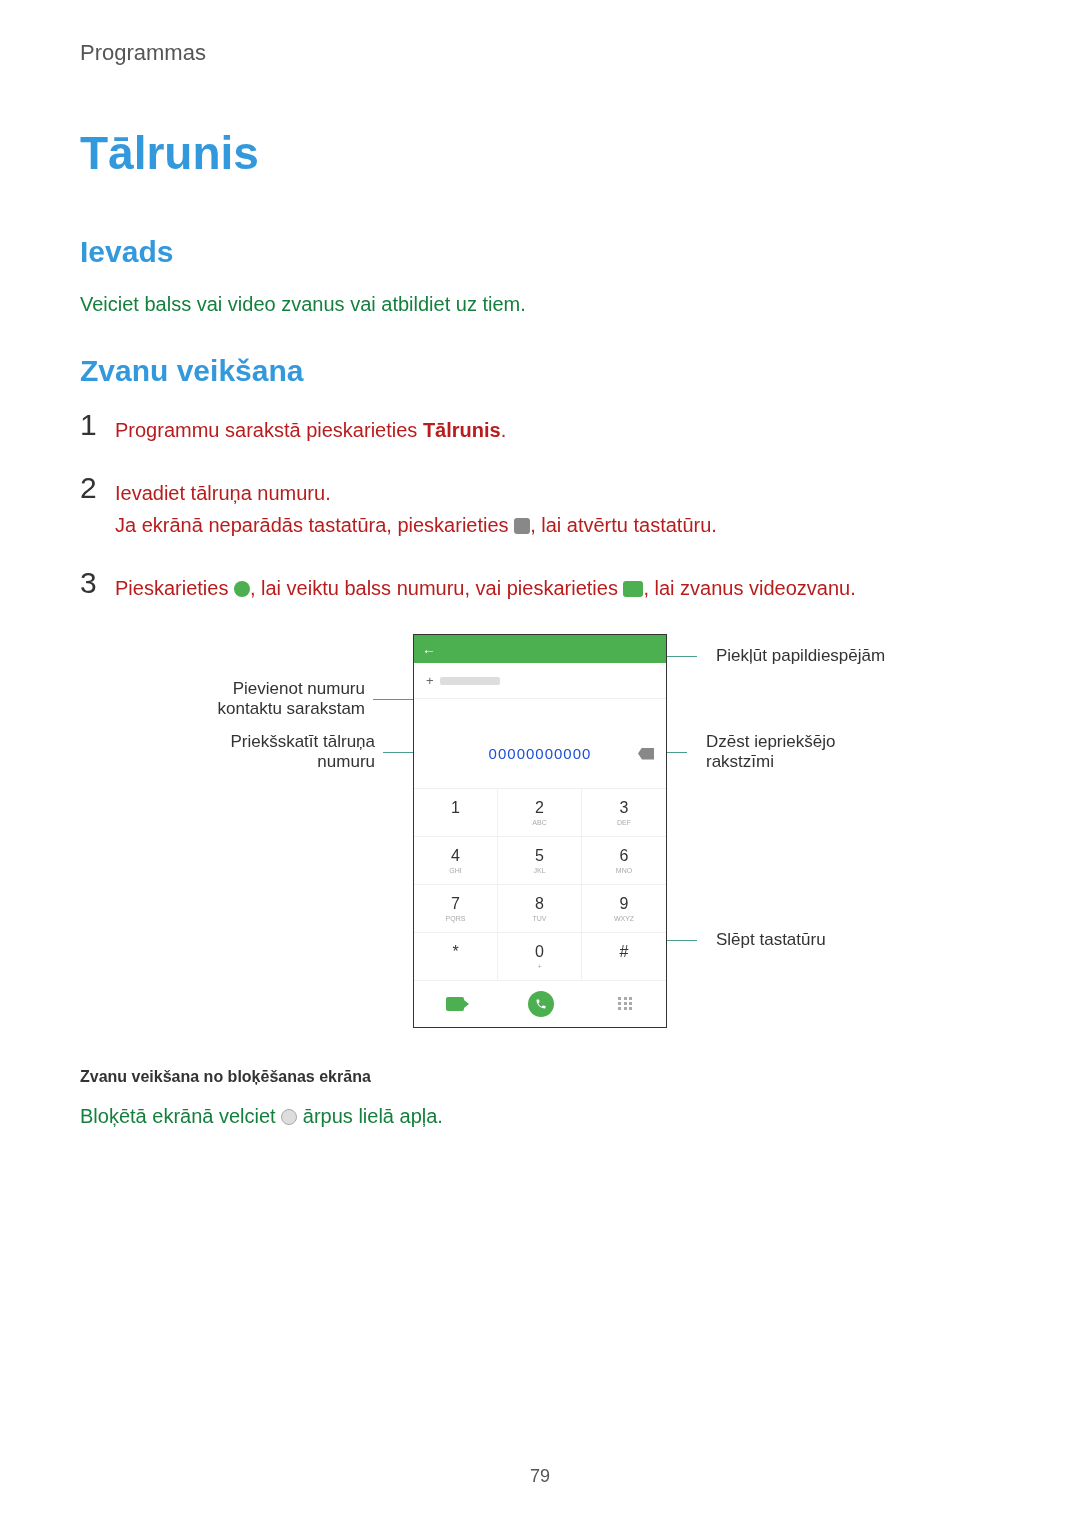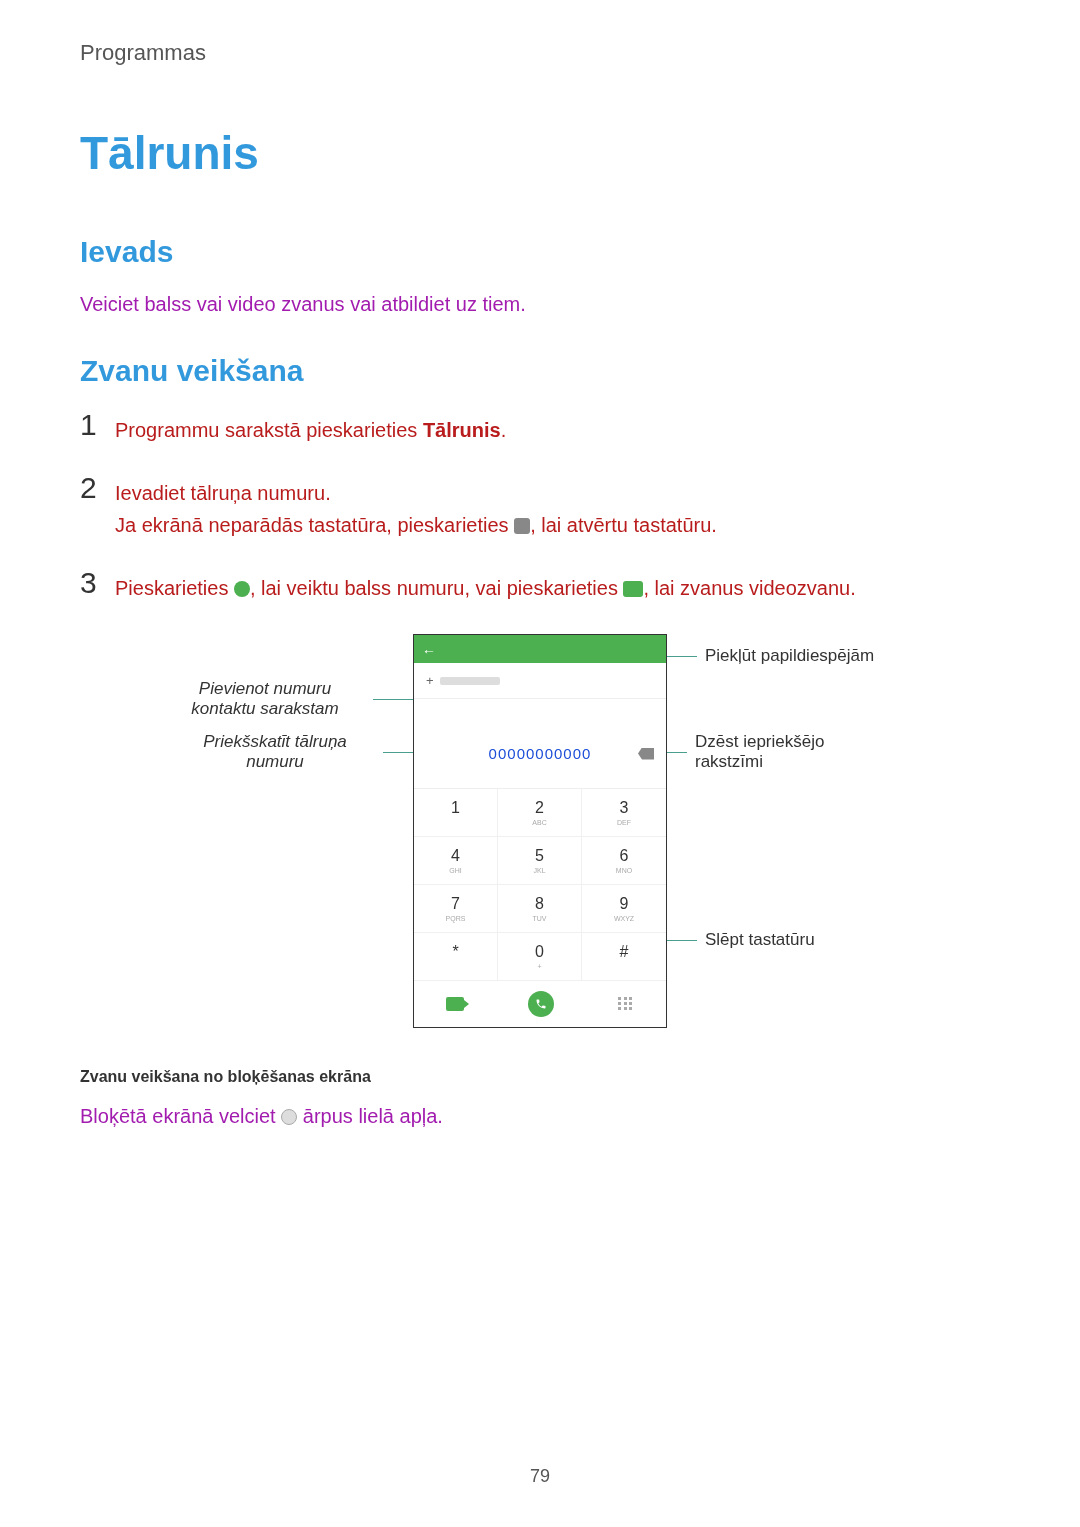--- a/index.html
+++ b/index.html
@@ -36,21 +36,21 @@
     
     .subtitle {
       font-size: 30px;
       font-weight: bold;
       color: #3399dd;
       margin-bottom: 20px;
     }
     
     .body-text {
       font-size: 20px;
-      color: #a21caf;
+      color: #15803d;
       line-height: 1.5;
       margin-bottom: 35px;
     }
     
     .step-list {
       margin-bottom: 30px;
     }
     
     .step-item {
       display: flex;
@@ -120,28 +120,28 @@
       color: #333;
       position: absolute;
       display: flex;
       align-items: center;
     }
     
     .label-left {
       right: 50%;
       margin-right: 127px;
       justify-content: flex-end;
-      text-align: center;
-      font-style: italic;
+      text-align: right;
     }
     
     .label-right {
       left: 50%;
       margin-left: 127px;
       text-align: left;
+      gap: 11px;
     }
     
     .label-line {
       border-top: 1px solid #4a9e8e;
       flex-shrink: 0;
     }
     
     .label-text {
       white-space: normal;
       max-width: 200px;

